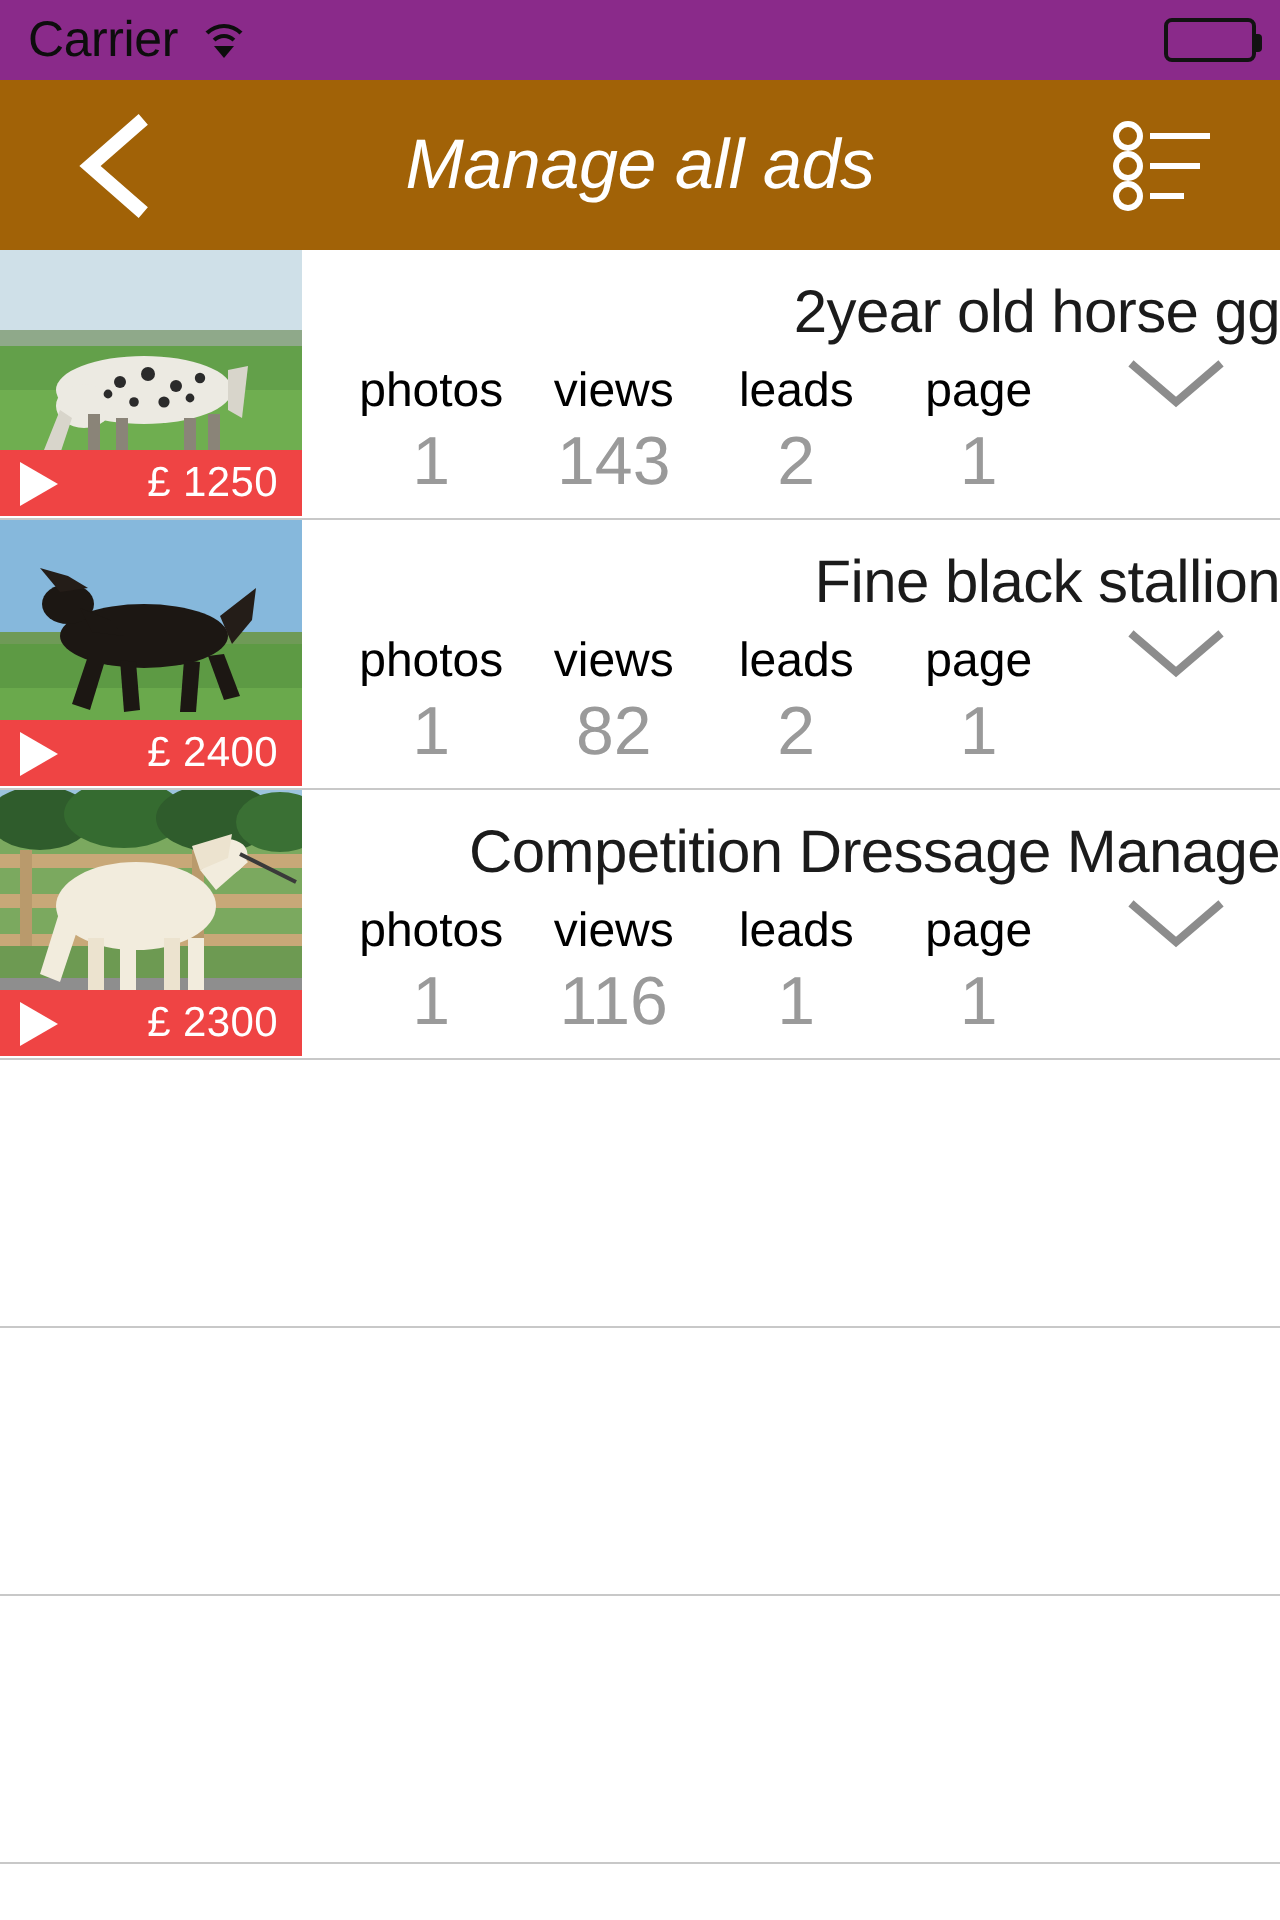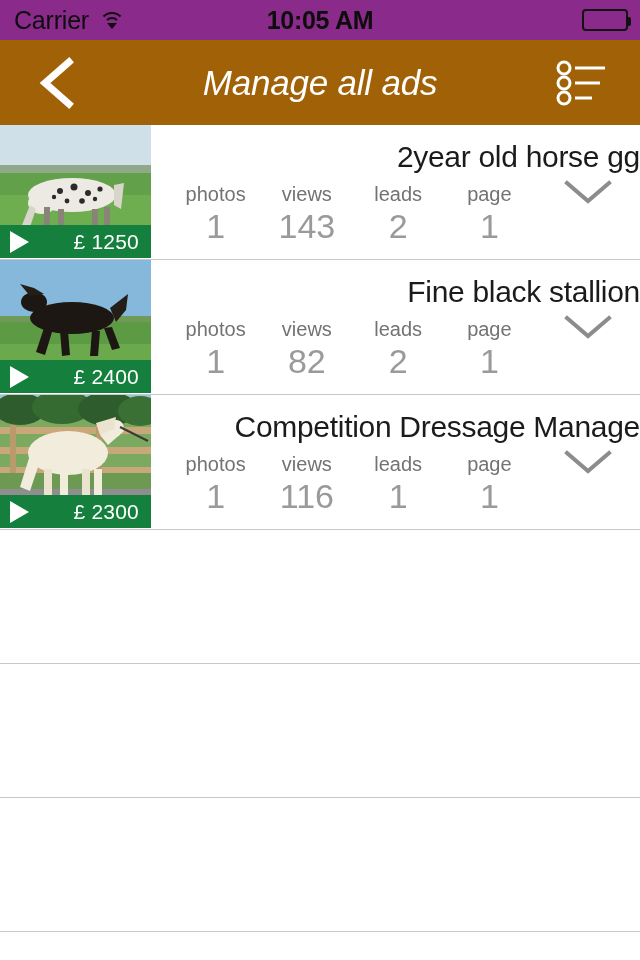--- a/index.html
+++ b/index.html
@@ -75,41 +75,41 @@
     border-bottom:1.5px solid #c8c8c8; background:#fff;
     display:flex;
   }
   .thumb{
     position:relative; width:151px; height:133px; flex:0 0 151px;
     overflow:hidden;
   }
   .thumb .photo{ position:absolute; inset:0; }
   .price-bar{
     position:absolute; left:0; right:0; bottom:0; height:33px;
-    background:#15803d; display:flex; align-items:center;
+    background:#ef4444; display:flex; align-items:center;
     justify-content:space-between; padding:0 12px 0 10px;
   }
   .play-tri{
     width:0; height:0;
     border-top:11px solid transparent; border-bottom:11px solid transparent;
     border-left:19px solid #ffffff;
   }
   .price-text{ color:#ffffff; font-size:21px; letter-spacing:0.2px; }
 
   .ad-body{ position:relative; flex:1; padding-left:19px; }
   .ad-title{
     color:#1b1b1b; font-size:30px; letter-spacing:-0.3px;
     padding-top:16px; line-height:1.05; white-space:nowrap;text-align:right;
   }
   .stats{
     position:absolute; left:19px; right:105px; top:57px;
     display:flex;
   }
   .stat{ flex:1; text-align:center; }
-  .stat-label{ color:#737373; font-size:20px; line-height:1.2; }
+  .stat-label{ color:#000000; font-size:24px; line-height:1.2; }
   .stat-value{ color:#9a9a9a; font-size:34px; line-height:1.15; margin-top:1px; }
   .chevron-cell{
     position:absolute; right:0; top:0; width:105px; height:133px;
     display:flex; align-items:center; justify-content:center;
     cursor:pointer;
   }
 
   
   .empty-row{
     width:640px; height:134px; background:#fff;
@@ -123,21 +123,20 @@
 
   <div class="statusbar">
     <div class="sb-left">
       <span class="sb-carrier">Carrier</span>
       <span class="wifi-icon">
         <i></i>
           <i></i>
           <span class="wifi-dot"></span>
       </span>
     </div>
-    <div class="sb-time">10:05 AM</div>
     <div class="sb-right">
       <span class="battery"><span class="fill"></span></span>
     </div>
   </div>
 
   <div class="navbar">
     <div class="nav-back">
       <svg width="44" height="52" viewBox="0 0 44 52" aria-hidden="true">
         <polyline points="33,5 9,26 33,47" fill="none" stroke="#ffffff" stroke-width="7" stroke-linecap="square" stroke-linejoin="miter"></polyline>
       </svg>

